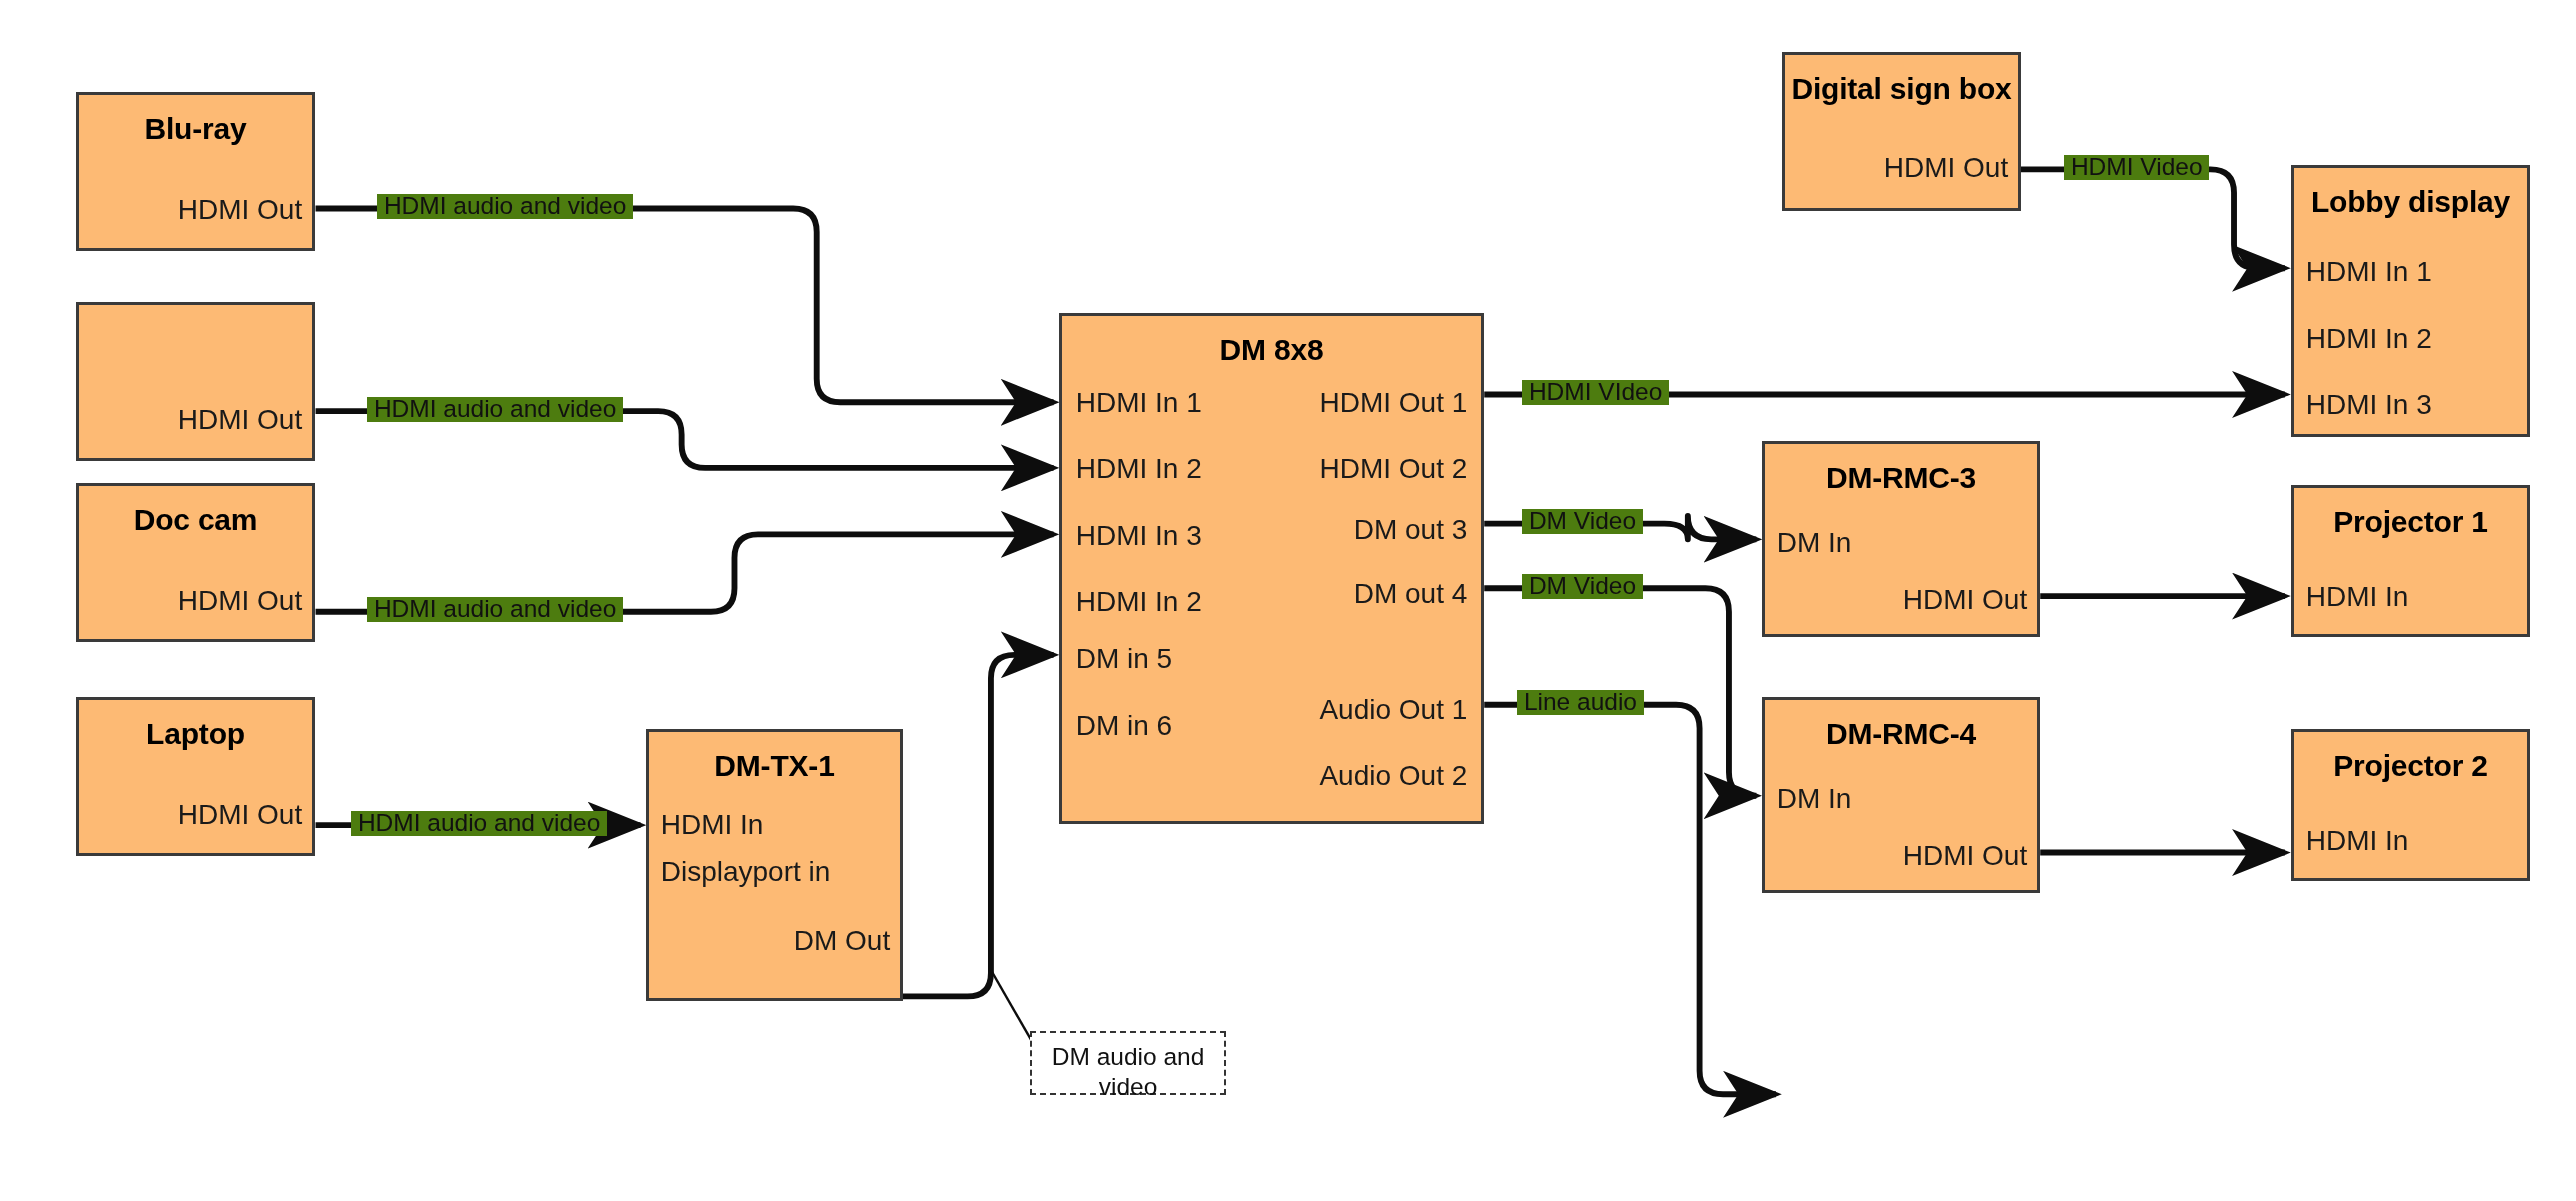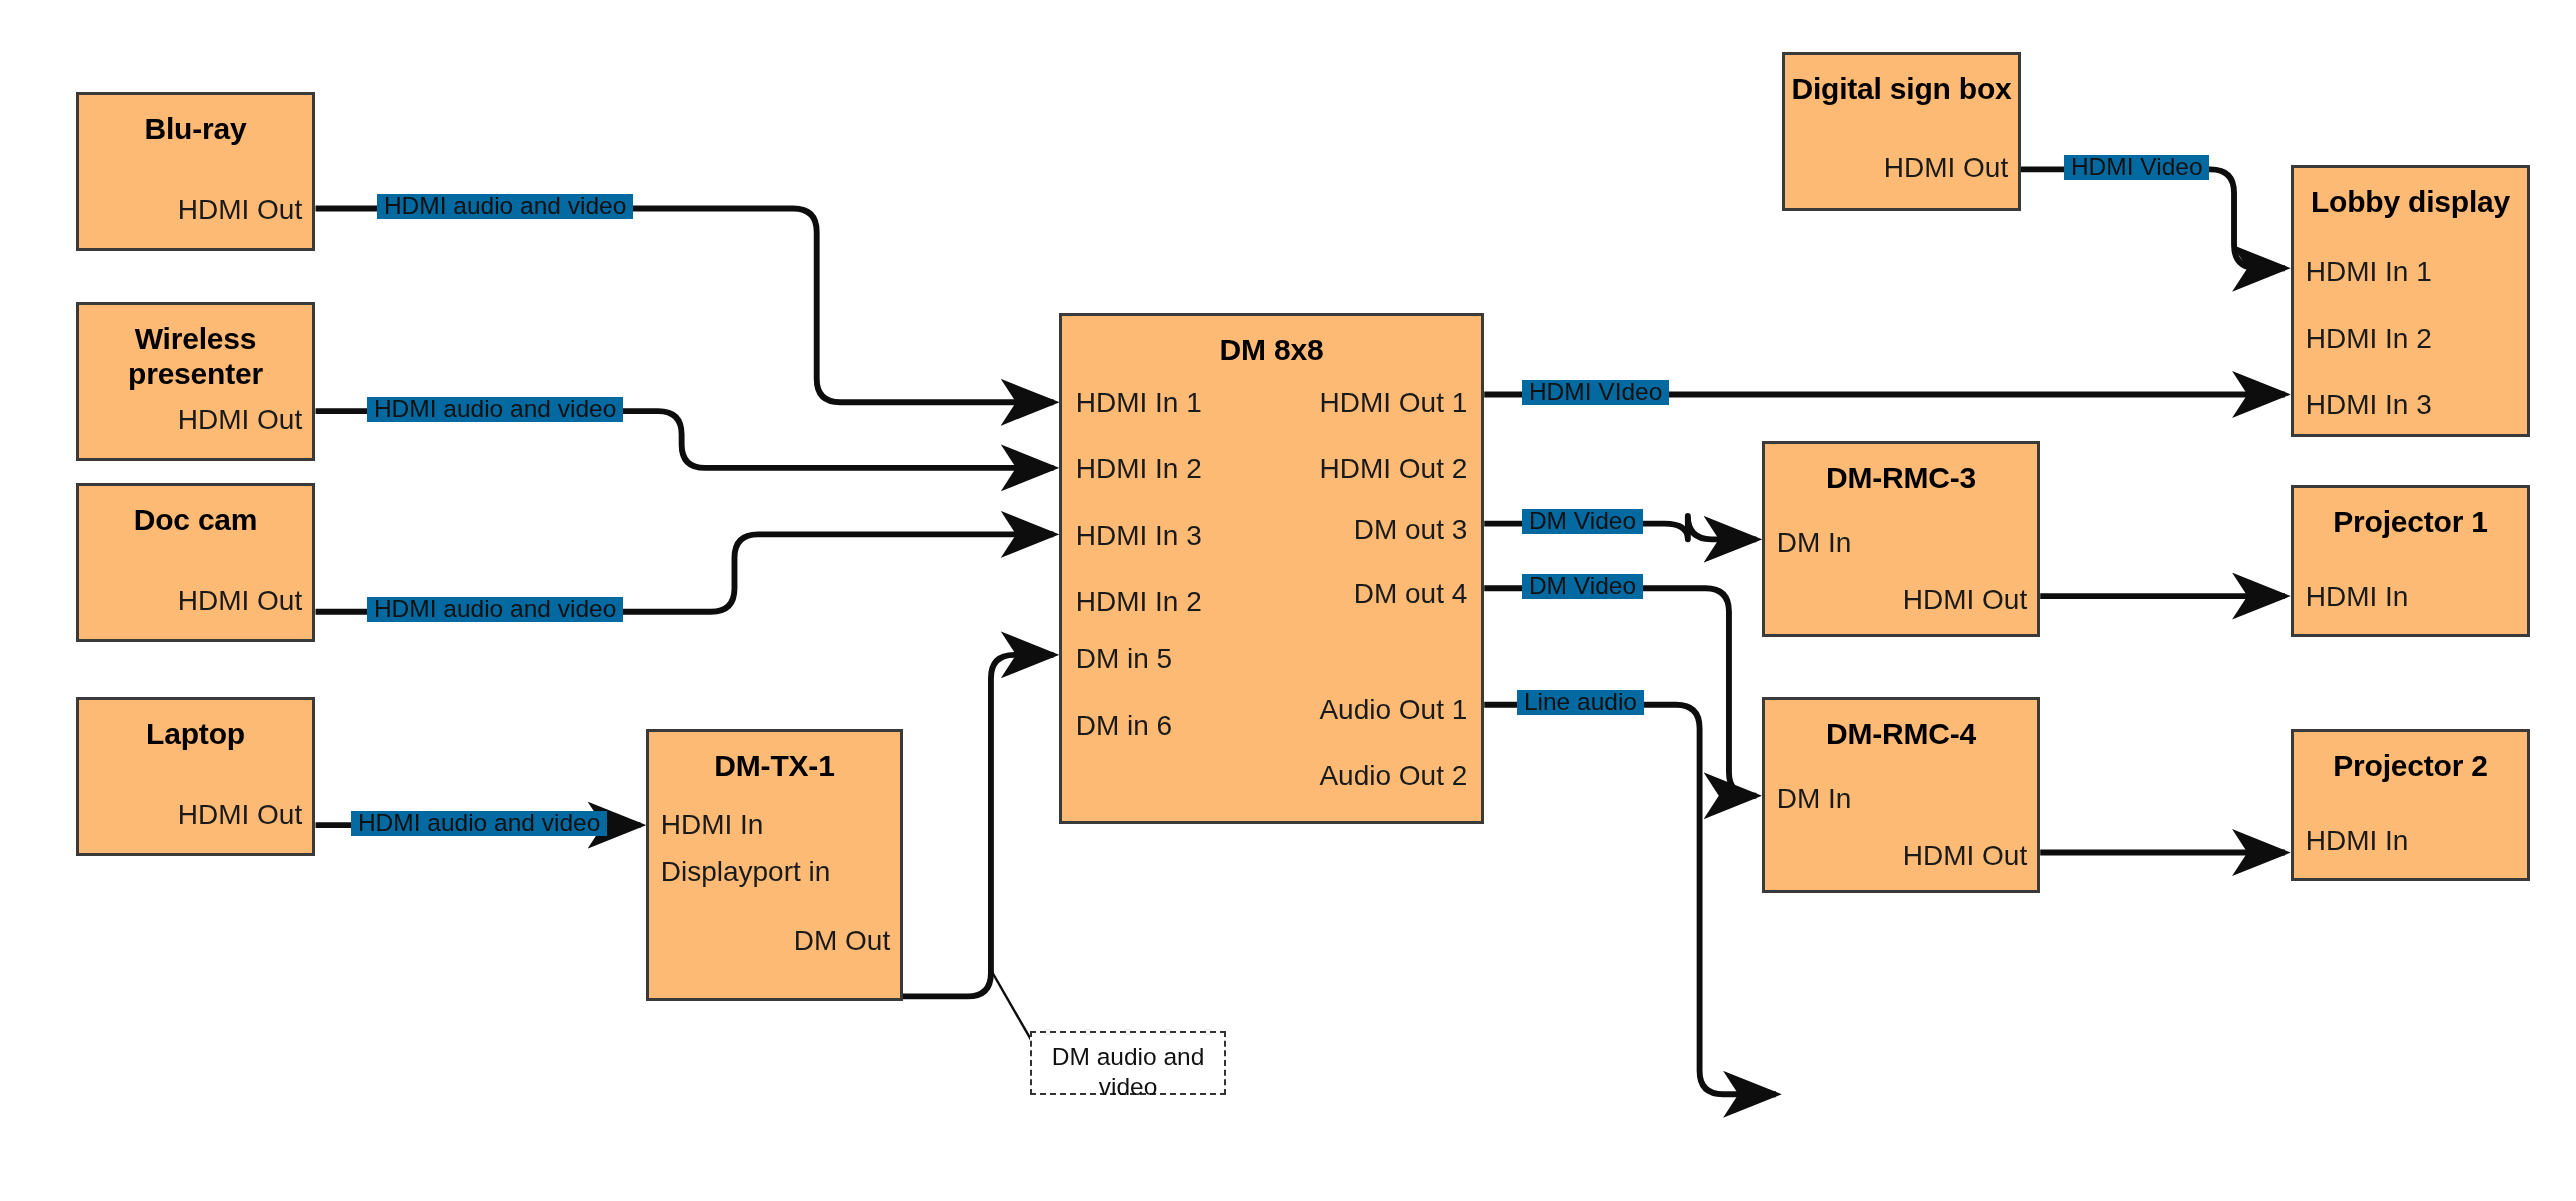--- a/index.html
+++ b/index.html
@@ -58,21 +58,21 @@
     color: #1a1a1a;
     line-height: 1.1;
     white-space: nowrap;
   }
   .port.left  { text-align: left; }
   .port.right { }
   .wire-label {
     position: absolute;
     font-size: 24.5px;
     color: #111111;
-    background: #0369a1;
+    background: #4d7c0f;
     white-space: nowrap;
     padding: 0 6.9px;
     z-index: 3;
     line-height: 1;
   }
   .callout {
     position: absolute;
     box-sizing: border-box;
     border: 2px dashed #333333;
     background: #ffffff;
@@ -139,21 +139,20 @@
 
     <path class="wire" d="M2084,871 H2334" marker-end="url(#arrow)"></path>
   </svg>
 
   <div class="box" id="box-bluray">
     <div class="box-title pad-top">Blu-ray</div>
     <div class="port right" style="position:absolute; right:9.8px; top:100px;">HDMI Out</div>
   </div>
 
   <div class="box" id="box-wireless">
-    <div class="box-title pad-top">Wireless presenter</div>
     <div class="port right" style="position:absolute; right:9.8px; top:100px;">HDMI Out</div>
   </div>
 
   <div class="box" id="box-doccam">
     <div class="box-title pad-top">Doc cam</div>
     <div class="port right" style="position:absolute; right:9.8px; top:100px;">HDMI Out</div>
   </div>
 
   <div class="box" id="box-laptop">
     <div class="box-title pad-top">Laptop</div>

